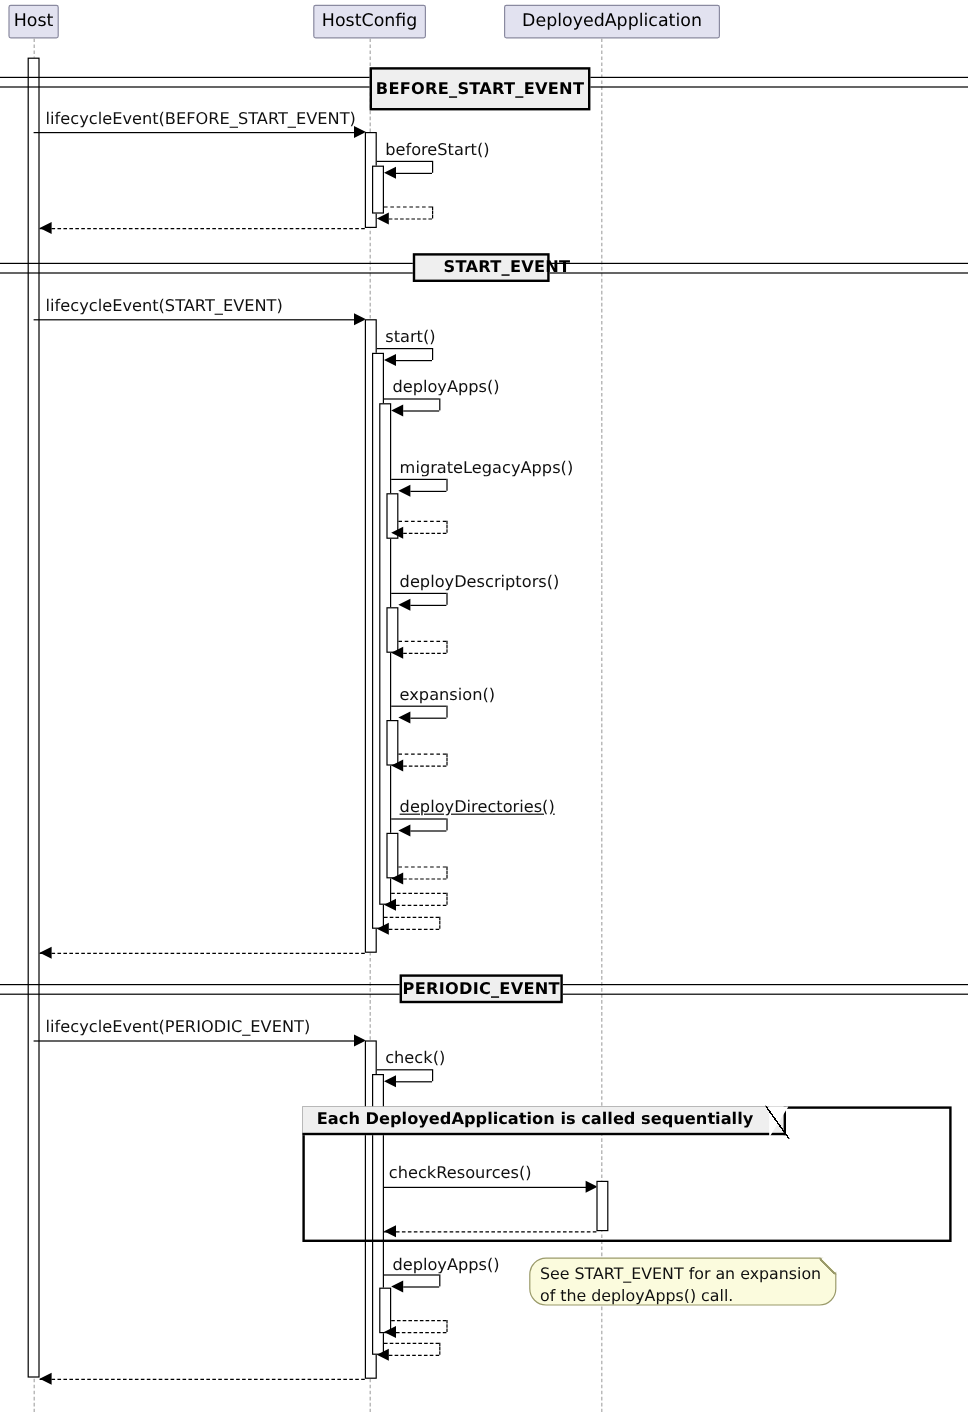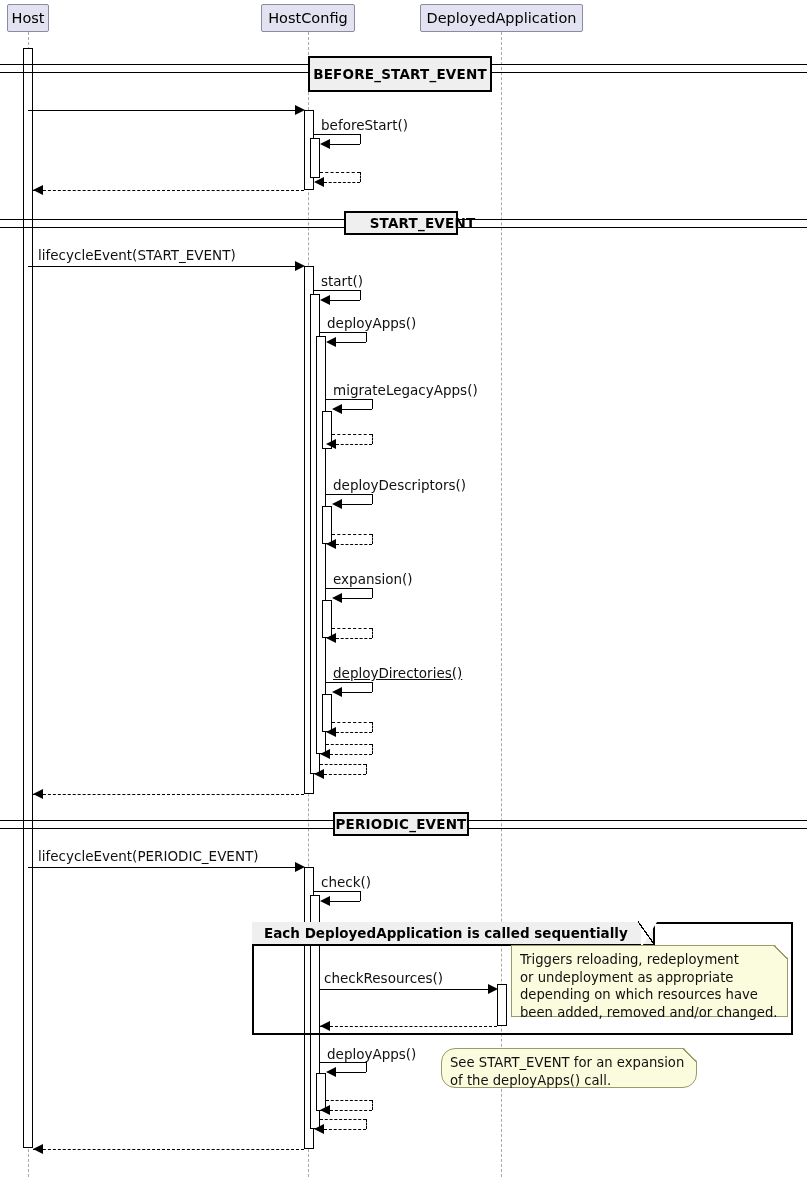--- a/index.html
+++ b/index.html
@@ -57,36 +57,37 @@
 <body>
 
 <div id="stage">
 
   <div class="participant" style="left:7px;top:4px;width:42px;height:28px;">
     <span>Host</span>
   </div>
   <div class="participant" style="left:261px;top:4px;width:94px;height:28px;">
     <span>HostConfig</span>
   </div>
-  <div class="participant" style="left:420px;top:4px;width:163px;height:28px;">
+  <div class="participant" style="left:420px;top:4px;width:180px;height:28px;">
     <span>DeployedApplication</span>
   </div>
 
   <div class="lifeline" style="left:28px;top:32px;height:1145px;"></div>
   <div class="lifeline" style="left:308px;top:32px;height:1145px;"></div>
   <div class="lifeline" style="left:501px;top:32px;height:1145px;"></div>
 
   <div class="act" style="left:23px;top:48px;width:10px;height:1100px;"></div>
 
   <div class="divrule" style="left:0px;top:64px;width:807px;"></div>
   <div class="divrule" style="left:0px;top:72px;width:807px;"></div>
   <div class="divbox" style="left:308px;top:56px;width:184px;height:36px;">
     <span>BEFORE_START_EVENT</span>
   </div>
 
+  <div class="msglabel" style="left:38px;top:91px;">lifecycleEvent(BEFORE_START_EVENT)</div>
   <div class="hline" style="left:28px;top:110px;width:270px;"></div>
   <div class="arrowR" style="left:295px;top:105px;"></div>
 
   <div class="act" style="left:304px;top:110px;width:10px;height:80px;"></div>
 
   <div class="act" style="left:310px;top:138px;width:10px;height:40px;"></div>
 
   <div class="msglabel" style="left:321px;top:117px;">beforeStart()</div>
   <div class="hline" style="left:314px;top:134px;width:46px;"></div>
   <div class="vline" style="left:360px;top:134px;height:10px;"></div>
@@ -212,29 +213,20 @@
   <div style="position:absolute;left:638px;top:921px;width:20px;height:28px;
               background:linear-gradient(to bottom left, transparent 49%, #000 49%, #000 53%, transparent 53%);"></div>
 
   <div class="msglabel" style="left:324px;top:970px;">checkResources()</div>
   <div class="hline" style="left:320px;top:989px;width:172px;"></div>
   <div class="arrowR" style="left:488px;top:984px;"></div>
   <div class="act" style="left:497px;top:984px;width:10px;height:42px;"></div>
   <div class="hline dash" style="left:320px;top:1026px;width:177px;"></div>
   <div class="arrowL" style="left:320px;top:1021px;"></div>
 
-  <div class="note" style="left:511px;top:945px;width:277px;height:72px;">
-    <div>Triggers reloading, redeployment</div>
-    <div>or undeployment as appropriate</div>
-    <div>depending on which resources have</div>
-    <div>been added, removed and/or changed.</div>
-    <div class="fold"></div>
-    <div class="foldline" style="background:linear-gradient(to bottom left, transparent 48%, #9a9a6a 48%, #9a9a6a 56%, transparent 56%);
-                width:14px;height:14px;"></div>
-  </div>
 
   <div class="act" style="left:316px;top:1073px;width:10px;height:38px;"></div>
   <div class="msglabel" style="left:327px;top:1046px;">deployApps()</div>
   <div class="hline" style="left:320px;top:1062px;width:46px;"></div>
   <div class="vline" style="left:366px;top:1062px;height:10px;"></div>
   <div class="hline" style="left:336px;top:1072px;width:30px;"></div>
   <div class="arrowL" style="left:326px;top:1067px;"></div>
   <div class="hline dash" style="left:326px;top:1100px;width:46px;"></div>
   <div class="vline dash" style="left:372px;top:1100px;height:10px;"></div>
   <div class="hline dash" style="left:330px;top:1110px;width:42px;"></div>

